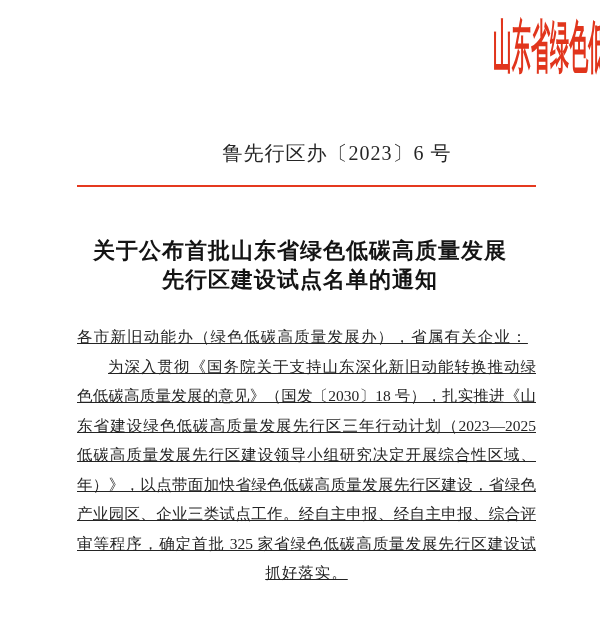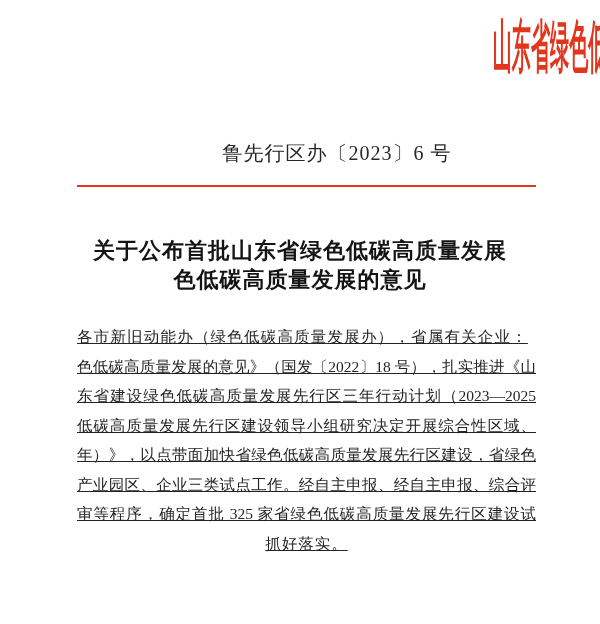--- a/index.html
+++ b/index.html
@@ -97,26 +97,27 @@
   <div class="banner">
     <span class="banner-text">山东省绿色低碳高质量发展先行区建设领导小组办公室文件</span>
   </div>
 
   <div class="doc-number">鲁先行区办〔2023〕6 号</div>
 
   <div class="divider"></div>
 
   <div class="doc-title">
     <div>关于公布首批山东省绿色低碳高质量发展</div>
-    <div>色低碳高质量发展的意见</div>
+    <div>先行区建设试点名单的通知</div>
   </div>
 
   <div class="body-block">
     <div class="salutation">各市新旧动能办（绿色低碳高质量发展办），省属有关企业：</div>
-    <div class="jline">色低碳高质量发展的意见》（国发〔2022〕18 号），扎实推进《山</div>
+    <div class="jline indent">为深入贯彻《国务院关于支持山东深化新旧动能转换推动绿</div>
+    <div class="jline">色低碳高质量发展的意见》（国发〔2030〕18 号），扎实推进《山</div>
     <div class="jline">东省建设绿色低碳高质量发展先行区三年行动计划（2023—2025</div>
     <div class="jline">低碳高质量发展先行区建设领导小组研究决定开展综合性区域、</div>
     <div class="jline">年）》，以点带面加快省绿色低碳高质量发展先行区建设，省绿色</div>
     <div class="jline">产业园区、企业三类试点工作。经自主申报、经自主申报、综合评</div>
     <div class="jline">审等程序，确定首批 325 家省绿色低碳高质量发展先行区建设试</div>
     <div class="lastline">抓好落实。</div>
   </div>
 
 </div>
 

